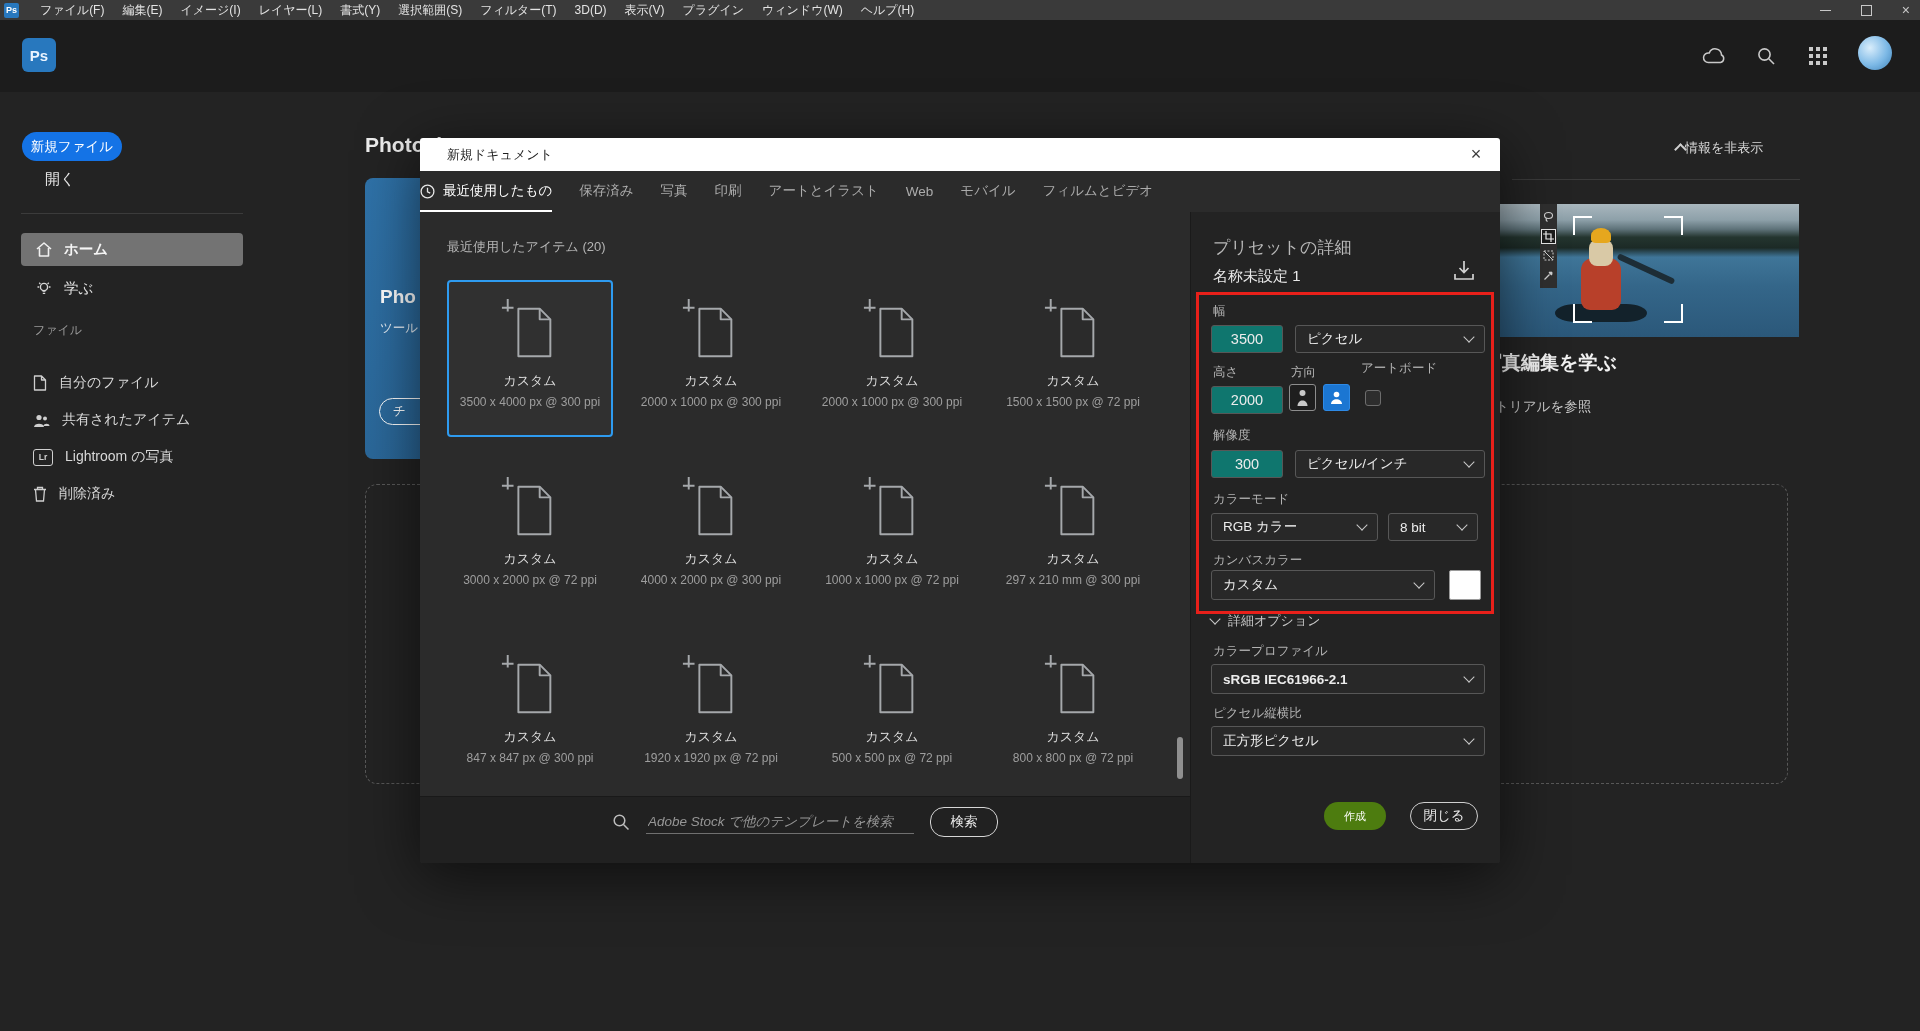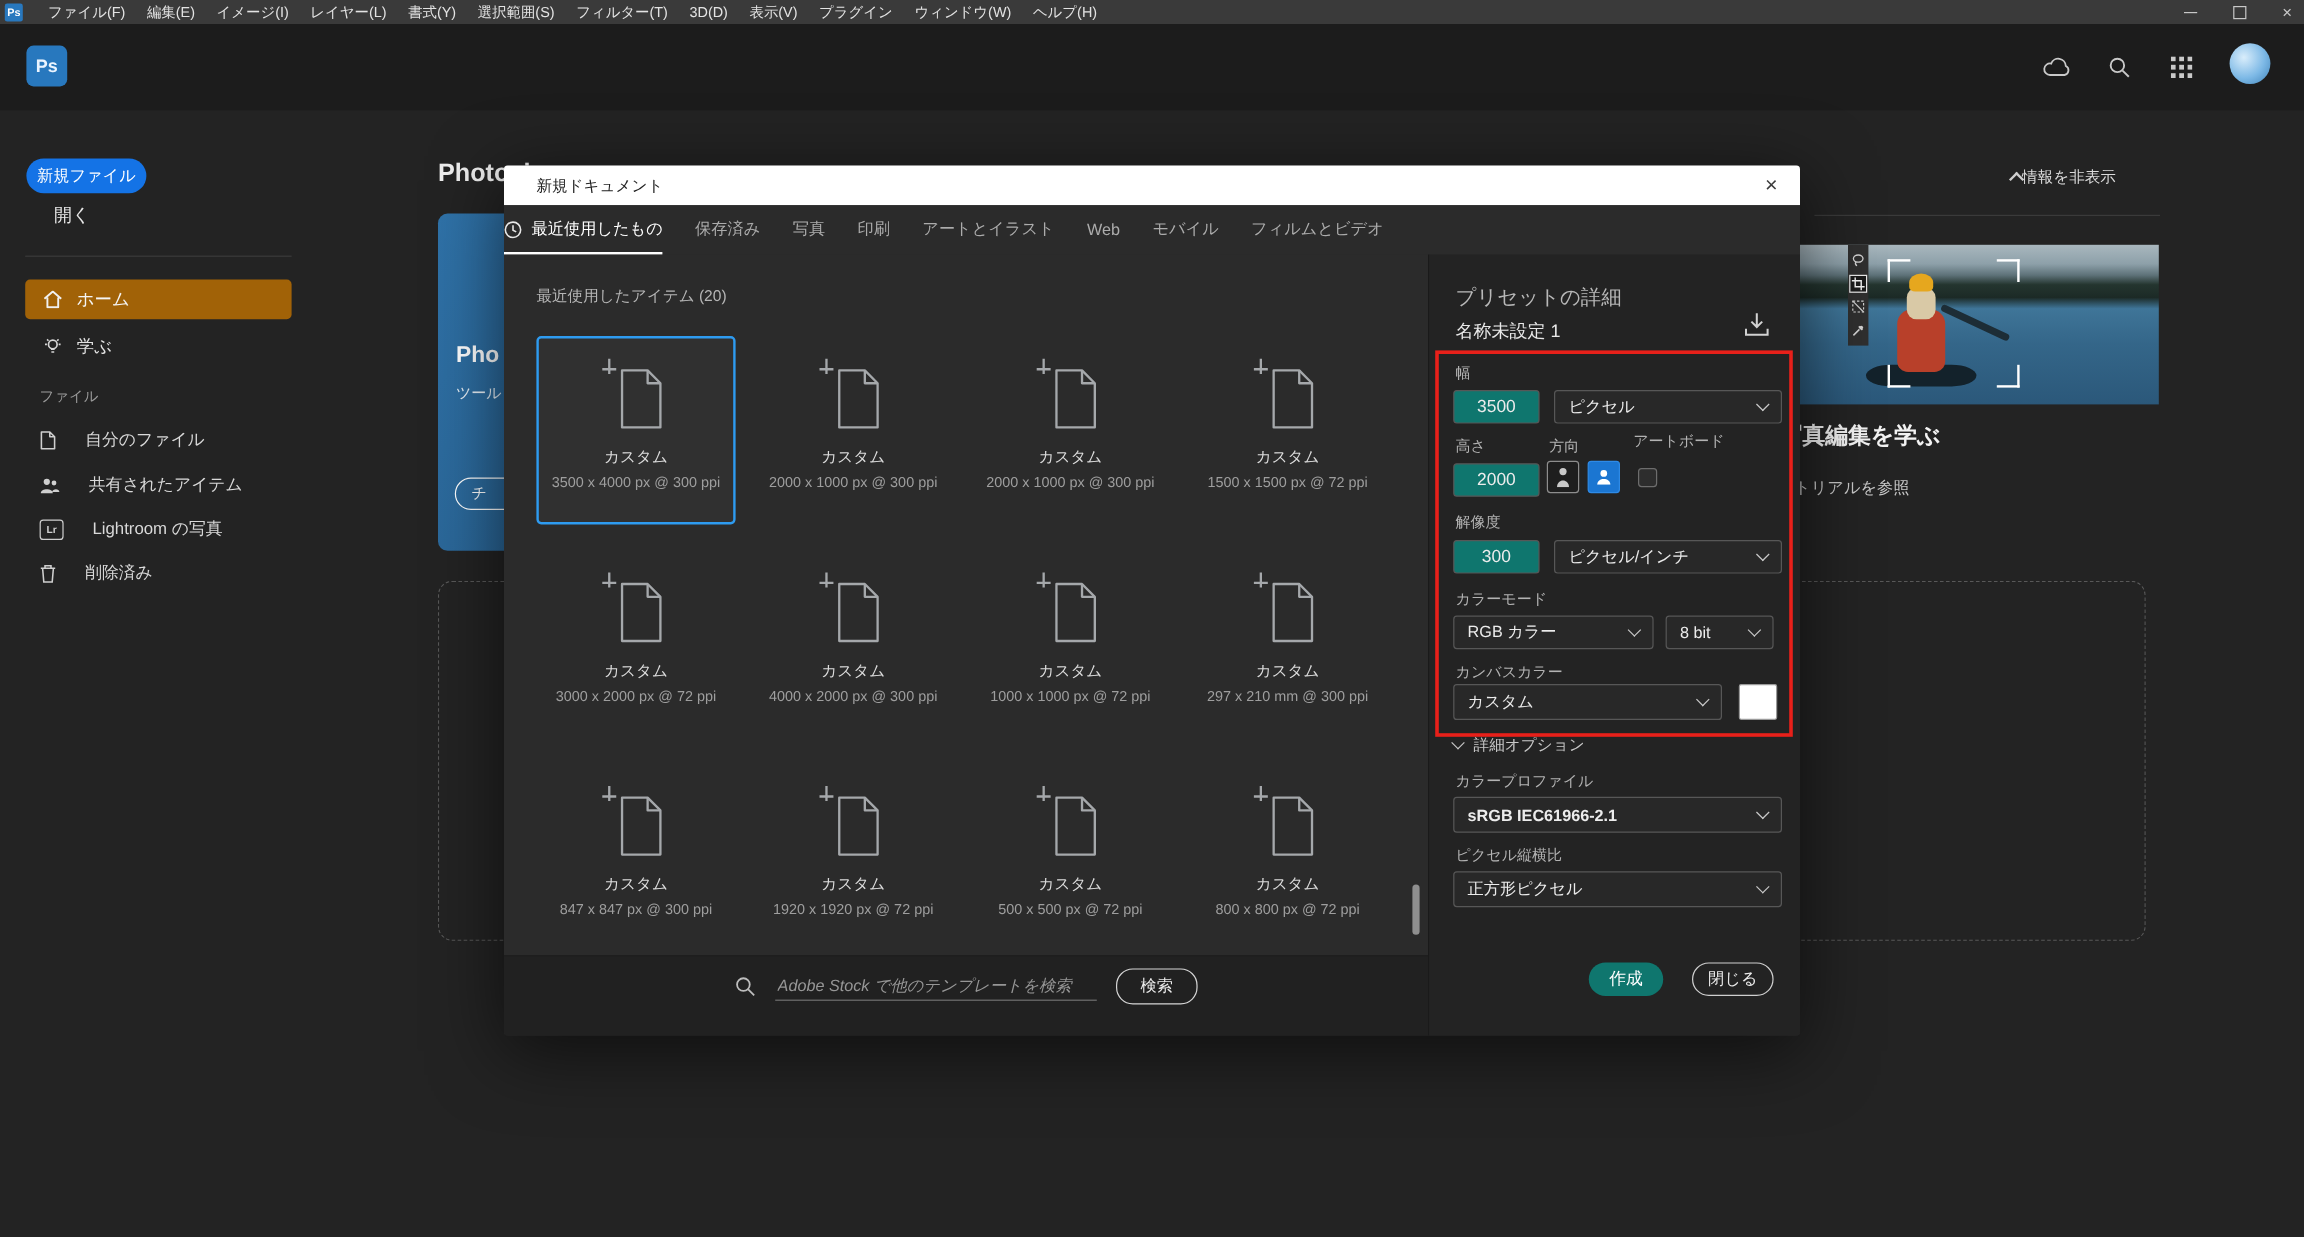--- a/index.html
+++ b/index.html
@@ -18,23 +18,23 @@
   .appbar{position:absolute;left:0;top:20px;right:0;height:72px;background:#1c1c1c;z-index:5;}
   .app-logo{position:absolute;left:22px;top:18px;width:34px;height:34px;border-radius:6px;background:#2878be;color:#eaf4ff;font-weight:bold;font-size:15px;display:flex;align-items:center;justify-content:center;}
   .bar-icon{position:absolute;top:22px;width:28px;height:28px;display:flex;align-items:center;justify-content:center;}
   .avatar{position:absolute;top:16px;left:1858px;width:34px;height:34px;border-radius:50%;background:radial-gradient(circle at 35% 35%,#d9edfb,#7db9e6 55%,#3d81b8);}
 
   
   .btn-newfile{position:absolute;left:22px;top:132px;width:100px;height:29px;border-radius:15px;background:#1473e6;color:#fff;font-size:13.5px;display:flex;align-items:center;justify-content:center;z-index:6;}
   .link-open{position:absolute;left:45px;top:170px;font-size:15px;color:#e8e8e8;z-index:6;}
   .side-divider{position:absolute;left:21px;top:213px;width:222px;height:1px;background:#3b3b3b;}
   .nav-row{position:absolute;left:21px;width:222px;height:33px;border-radius:4px;display:flex;align-items:center;padding-left:15px;box-sizing:border-box;color:#e2e2e2;font-size:14.5px;gap:12px;}
-  .nav-row.active{background:#a16207;color:#f5f5f5;}
+  .nav-row.active{background:#737373;color:#f5f5f5;font-weight:bold;}
   .side-section{position:absolute;left:33px;top:322px;font-size:12px;color:#9a9a9a;}
-  .file-row{position:absolute;left:21px;width:222px;height:30px;display:flex;align-items:center;padding-left:12px;box-sizing:border-box;color:#d9d9d9;font-size:14px;gap:24px;}
+  .file-row{position:absolute;left:21px;width:222px;height:30px;display:flex;align-items:center;padding-left:12px;box-sizing:border-box;color:#d9d9d9;font-size:14px;gap:12px;margin-top:16px;}
   .lr-badge{width:18px;height:15px;border:1.4px solid #cfcfcf;border-radius:3px;font-size:8.5px;font-weight:bold;color:#cfcfcf;display:flex;align-items:center;justify-content:center;}
 
   
   .home-heading{position:absolute;left:365px;top:133px;font-size:21px;font-weight:bold;color:#ededed;z-index:1;}
   .promo-card{position:absolute;left:365px;top:178px;width:400px;height:281px;border-radius:8px;background:linear-gradient(135deg,#2f72a8,#255a86);z-index:1;overflow:hidden;}
   .promo-title{position:absolute;left:15px;top:108px;font-size:19px;font-weight:bold;color:#fff;}
   .promo-sub{position:absolute;left:15px;top:142px;font-size:12.5px;color:#e9f1f8;}
   .promo-btn{position:absolute;left:14px;top:220px;width:96px;height:27px;border:1.5px solid #fff;border-radius:14px;color:#fff;font-size:12.5px;display:flex;align-items:center;padding-left:13px;box-sizing:border-box;}
   .dashed-box{position:absolute;left:365px;top:484px;width:1423px;height:300px;border:1px dashed #585858;border-radius:12px;box-sizing:border-box;z-index:1;}
   .hide-info{position:absolute;left:1676px;top:139px;display:flex;align-items:center;color:#dadada;font-size:13px;z-index:2;}
@@ -93,21 +93,21 @@
   .fld{position:absolute;background:#0f766e;border:1px solid #575757;border-radius:3px;color:#ececec;font-size:14.5px;text-align:center;box-sizing:border-box;font-family:inherit;outline:none;}
   .dd{position:absolute;background:#282828;border:1px solid #575757;border-radius:3px;display:flex;align-items:center;justify-content:space-between;padding:0 11px;box-sizing:border-box;color:#ececec;font-size:13.5px;white-space:nowrap;}
   .chev{width:7px;height:7px;border-right:1.7px solid #c9c9c9;border-bottom:1.7px solid #c9c9c9;transform:rotate(45deg);margin-top:-4px;flex:none;margin-left:8px;}
   .ori-btn{position:absolute;width:27px;height:27px;border-radius:3px;box-sizing:border-box;display:flex;align-items:center;justify-content:center;}
   .ori-portrait{border:1px solid #8d8d8d;background:#1e1e1e;}
   .ori-landscape{background:#1b76d2;border:1px solid #2e8ae6;}
   .artboard-cb{position:absolute;width:16px;height:16px;border:1px solid #6d6d6d;border-radius:3px;background:#2d2d2d;box-sizing:border-box;}
   .swatch{position:absolute;left:258px;top:358px;width:32px;height:30px;background:#ffffff;border:1px solid #9a9a9a;border-radius:2px;box-sizing:border-box;}
   .advanced{position:absolute;left:20px;top:400px;display:flex;align-items:center;gap:9px;color:#c8c8c8;font-size:13px;}
   .chev-down{width:7px;height:7px;border-right:1.7px solid #c8c8c8;border-bottom:1.7px solid #c8c8c8;transform:rotate(45deg);margin-top:-4px;}
-  .btn-create{position:absolute;left:133px;top:590px;width:62px;height:28px;border-radius:14px;background:#0f766e;color:#fff;font-size:14px;display:flex;align-items:center;justify-content:center;}
+  .btn-create{position:absolute;left:133px;top:590px;width:62px;height:28px;border-radius:14px;background:#4d7c0f;color:#fff;font-size:11px;display:flex;align-items:center;justify-content:center;}
   .btn-close{position:absolute;left:219px;top:590px;width:68px;height:28px;border-radius:14px;border:1.5px solid #cfcfcf;color:#eaeaea;font-size:13.5px;display:flex;align-items:center;justify-content:center;box-sizing:border-box;}
   .red-box{position:absolute;left:5px;top:80px;width:298px;height:322px;border:3px solid #e8201a;box-sizing:border-box;z-index:5;pointer-events:none;}
 </style>
 </head>
 <body>
 
 <div class="menubar">
   <div class="ps-chip">Ps</div>
   <div style="display:flex">
 

